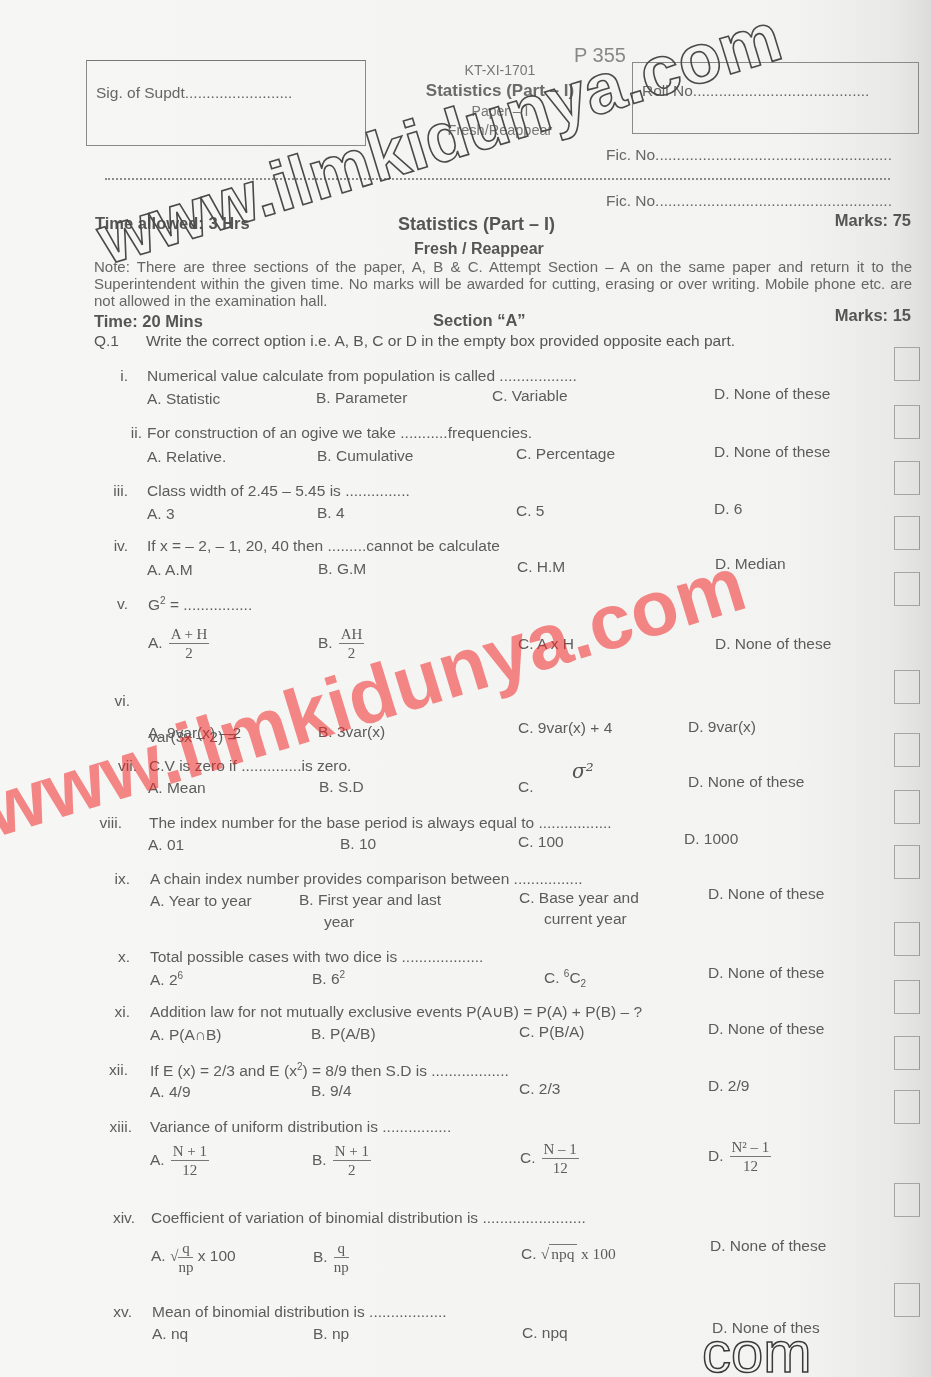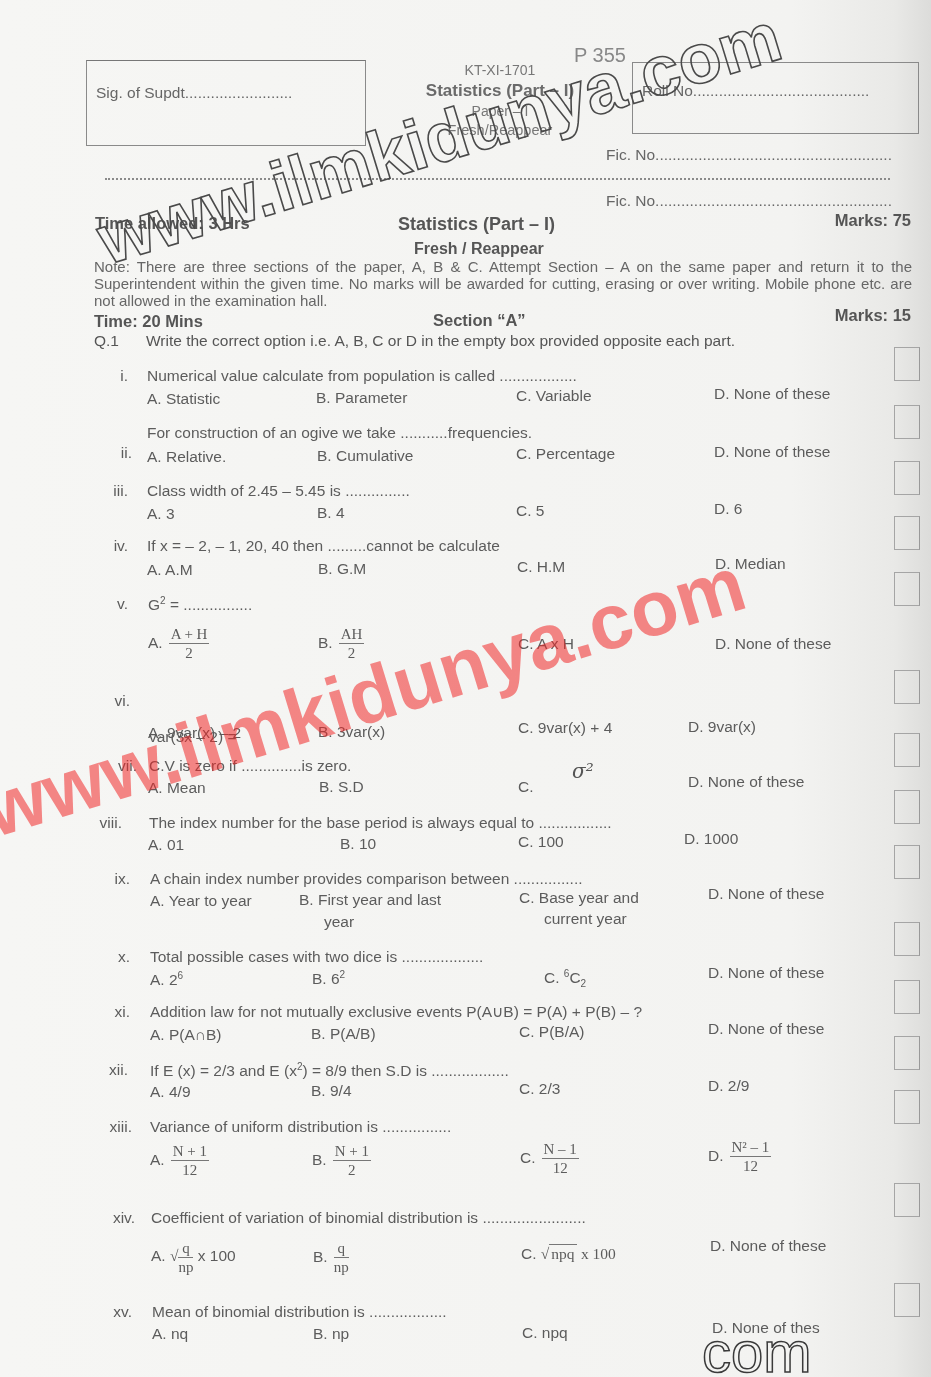--- a/index.html
+++ b/index.html
@@ -123,26 +123,26 @@
   <div class="abs bold-h marks15">Marks: 15</div>
   <div class="q1">
     <span class="qn">Q.1</span><span>Write the correct option i.e. A, B, C or D in the empty box provided opposite each part.</span>
   </div>
 
   <div class="q" style="top:367px;">
     <span class="num" style="left:88px;">i.</span>
     <span class="stem" style="left:147px;">Numerical value calculate from population is called ..................</span>
     <span class="opt" style="left:147px;top:23px;">A. Statistic</span>
     <span class="opt" style="left:316px;top:22px;">B. Parameter</span>
-    <span class="opt" style="left:516px;top:20px;">C. Variable</span>
+    <span class="opt" style="left:492px;top:20px;">C. Variable</span>
     <span class="opt" style="left:714px;top:18px;">D. None of  these</span>
   </div>
 
   <div class="q" style="top:424px;">
-    <span class="num" style="left:92px;margin-top:20px;">ii.</span>
+    <span class="num" style="left:102px;">ii.</span>
     <span class="stem" style="left:147px;">For construction of an ogive we take ...........frequencies.</span>
     <span class="opt" style="left:147px;top:24px;">A. Relative.</span>
     <span class="opt" style="left:317px;top:23px;">B. Cumulative</span>
     <span class="opt" style="left:516px;top:21px;">C. Percentage</span>
     <span class="opt" style="left:714px;top:19px;">D. None of these</span>
   </div>
 
   <div class="q" style="top:482px;">
     <span class="num" style="left:88px;">iii.</span>
     <span class="stem" style="left:147px;">Class width of 2.45 – 5.45 is ...............</span>

